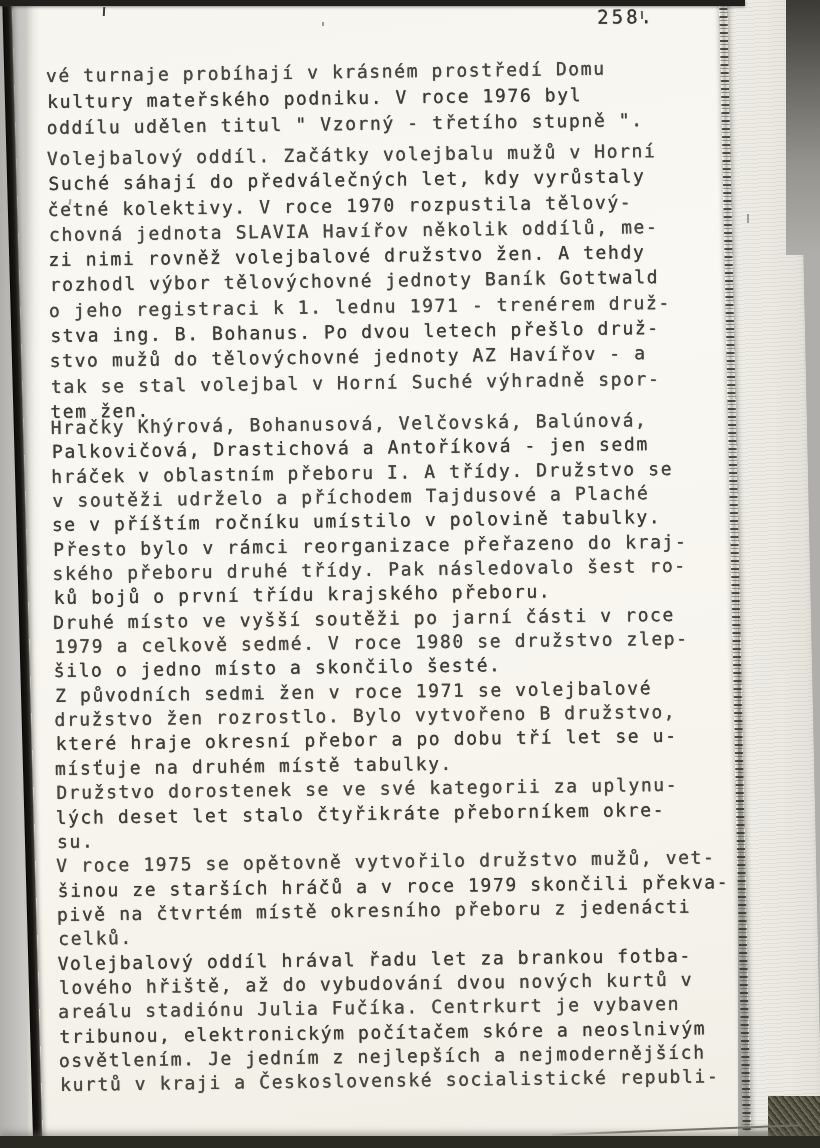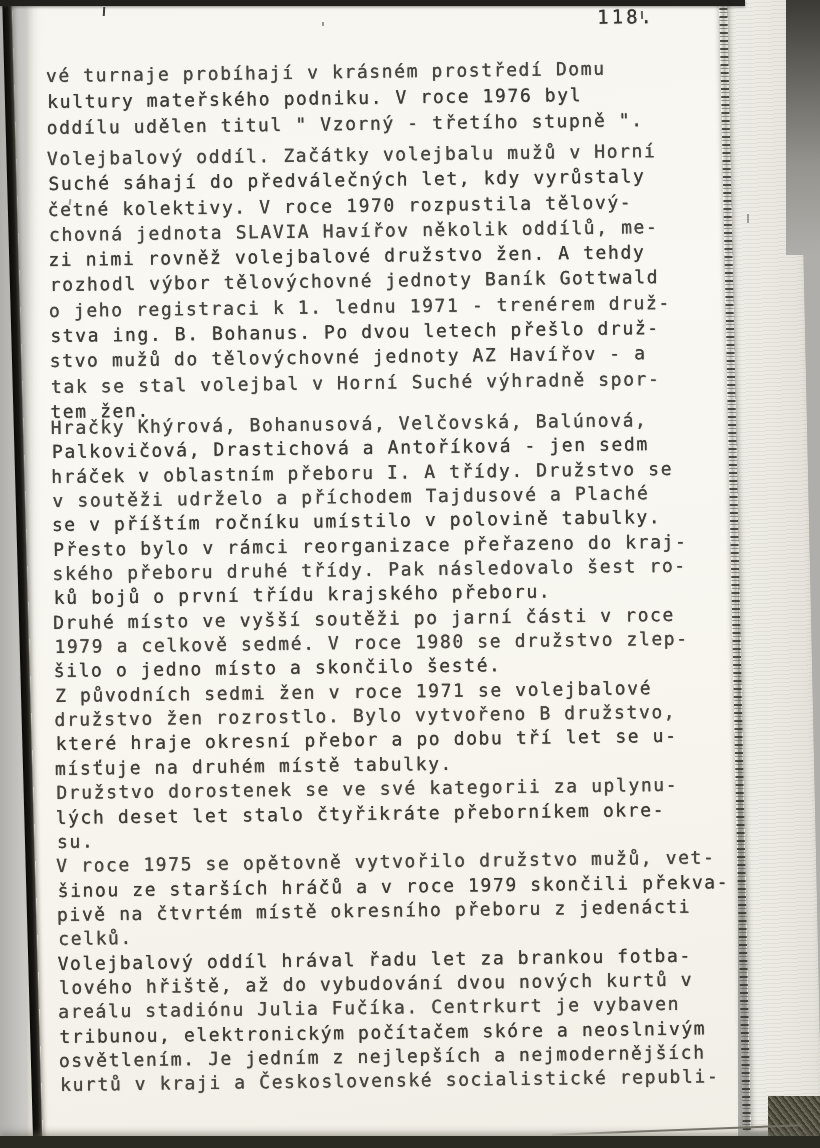--- a/index.html
+++ b/index.html
@@ -106,20 +106,20 @@
   <div class="tr-corner"></div>
   <div class="bottom-band"></div>
 
   <div class="speck s1"></div>
   <div class="speck s2"></div>
   <div class="speck s3"></div>
   <div class="speck s4"></div>
   <div class="speck s5"></div>
 
   <div class="content">
-    <div class="page-number">118.</div>
+    <div class="page-number">258.</div>
     <div id="text-block">
         <div class="para p0"><div class="tline">vé turnaje probíhají v krásném prostředí Domu</div><div class="tline">kultury mateřského podniku. V roce 1976 byl</div><div class="tline">oddílu udělen titul " Vzorný - třetího stupně ".</div></div>
         <div class="para p1"><div class="tline">Volejbalový oddíl. Začátky volejbalu mužů v Horní</div><div class="tline">Suché sáhají do předválečných let, kdy vyrůstaly</div><div class="tline">četné kolektivy. V roce 1970 rozpustila tělový-</div><div class="tline">chovná jednota SLAVIA Havířov několik oddílů, me-</div><div class="tline">zi nimi rovněž volejbalové družstvo žen. A tehdy</div><div class="tline">rozhodl výbor tělovýchovné jednoty Baník Gottwald</div><div class="tline">o jeho registraci k 1. lednu 1971 - trenérem druž-</div><div class="tline">stva ing. B. Bohanus. Po dvou letech přešlo druž-</div><div class="tline">stvo mužů do tělovýchovné jednoty AZ Havířov - a</div><div class="tline">tak se stal volejbal v Horní Suché výhradně spor-</div><div class="tline">tem žen.</div></div>
         <div class="para p2"><div class="tline">Hračky Khýrová, Bohanusová, Velčovská, Balúnová,</div><div class="tline">Palkovičová, Drastichová a Antoříková - jen sedm</div><div class="tline">hráček v oblastním přeboru I. A třídy. Družstvo se</div><div class="tline">v soutěži udrželo a příchodem Tajdusové a Plaché</div><div class="tline">se v příštím ročníku umístilo v polovině tabulky.</div><div class="tline">Přesto bylo v rámci reorganizace přeřazeno do kraj-</div><div class="tline">ského přeboru druhé třídy. Pak následovalo šest ro-</div><div class="tline">ků bojů o první třídu krajského přeboru.</div><div class="tline">Druhé místo ve vyšší soutěži po jarní části v roce</div><div class="tline">1979 a celkově sedmé. V roce 1980 se družstvo zlep-</div><div class="tline">šilo o jedno místo a skončilo šesté.</div><div class="tline">Z původních sedmi žen v roce 1971 se volejbalové</div><div class="tline">družstvo žen rozrostlo. Bylo vytvořeno B družstvo,</div><div class="tline">které hraje okresní přebor a po dobu tří let se u-</div><div class="tline">mísťuje na druhém místě tabulky.</div><div class="tline">Družstvo dorostenek se ve své kategorii za uplynu-</div><div class="tline">lých deset let stalo čtyřikráte přeborníkem okre-</div><div class="tline">su.</div><div class="tline">V roce 1975 se opětovně vytvořilo družstvo mužů, vet-</div><div class="tline">šinou ze starších hráčů a v roce 1979 skončili překva-</div><div class="tline">pivě na čtvrtém místě okresního přeboru z jedenácti</div><div class="tline">celků.</div><div class="tline">Volejbalový oddíl hrával řadu let za brankou fotba-</div><div class="tline">lového hřiště, až do vybudování dvou nových kurtů v</div><div class="tline">areálu stadiónu Julia Fučíka. Centrkurt je vybaven</div><div class="tline">tribunou, elektronickým počítačem skóre a neoslnivým</div><div class="tline">osvětlením. Je jedním z nejlepších a nejmodernějších</div><div class="tline">kurtů v kraji a Československé socialistické republi-</div></div>
       </div>
   </div>
 </div>
 
 </body></html>

